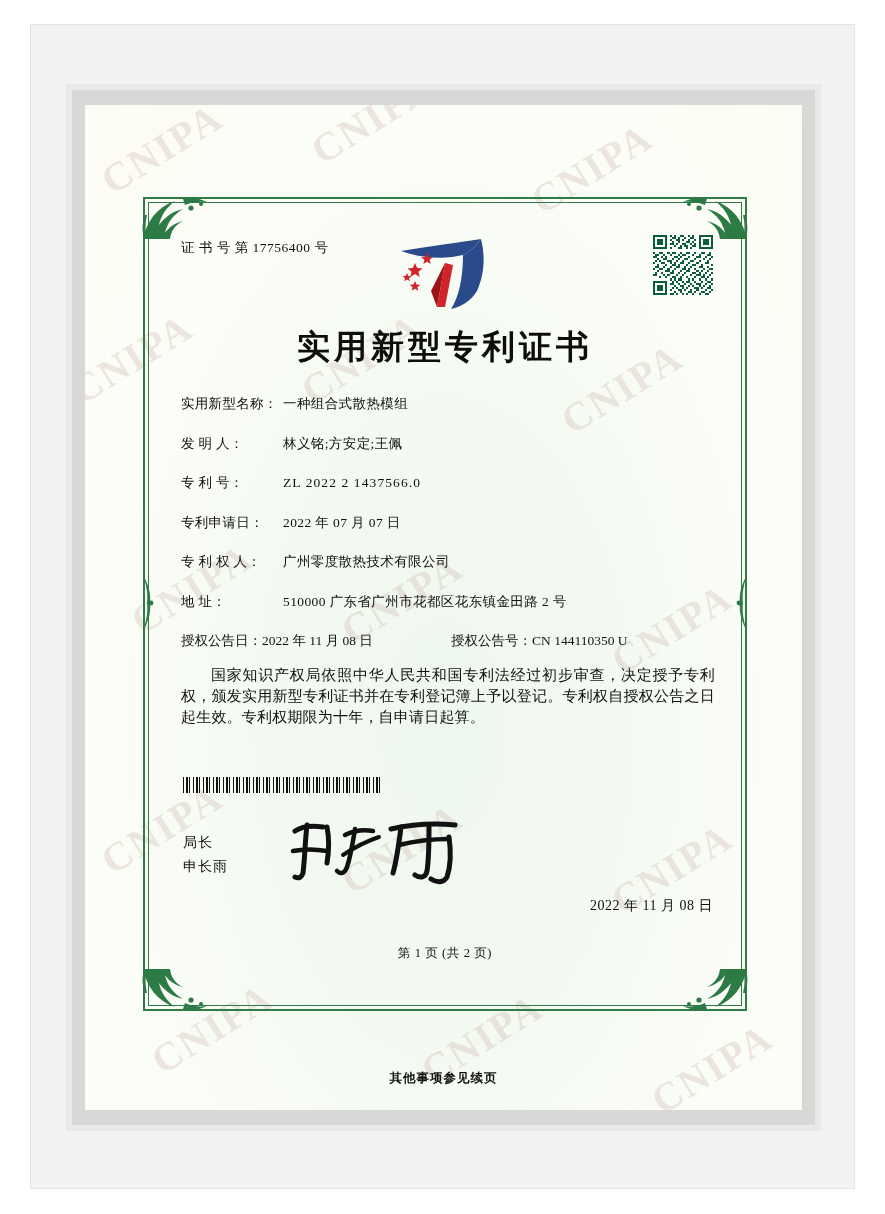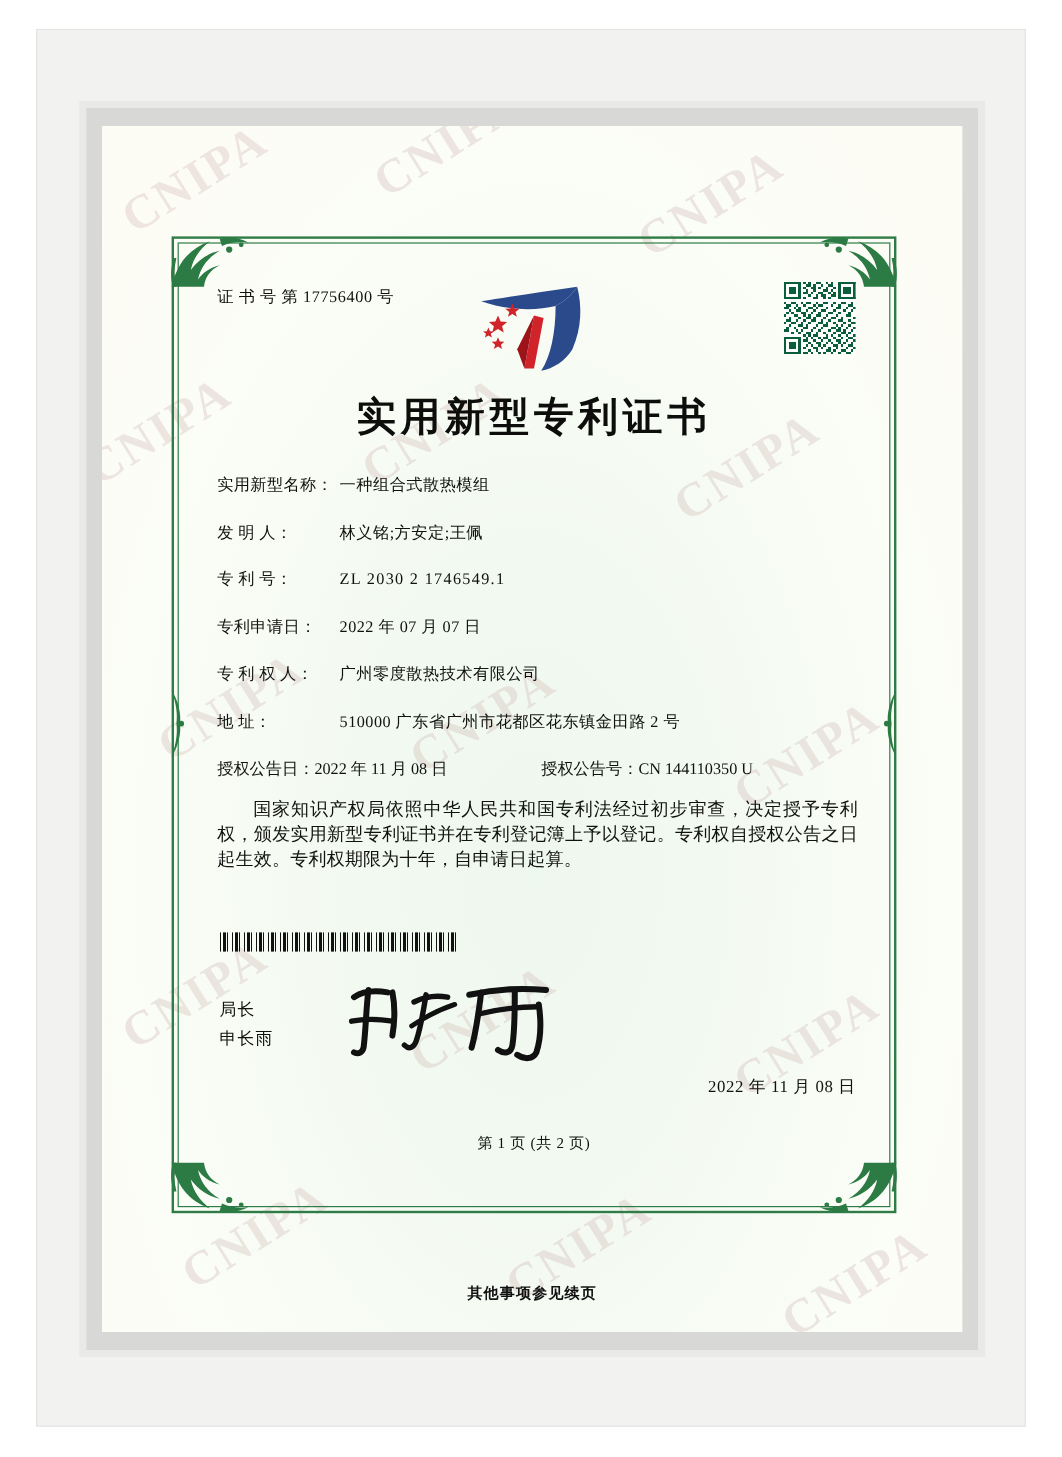--- a/index.html
+++ b/index.html
@@ -578,21 +578,21 @@
         <div class="field">
           <span class="lbl">实用新型名称：</span>
           <span class="val">一种组合式散热模组</span>
         </div>
         <div class="field">
           <span class="lbl">发    明    人：</span>
           <span class="val">林义铭;方安定;王佩</span>
         </div>
         <div class="field">
           <span class="lbl">专    利    号：</span>
-          <span class="val mono">ZL 2030 2 1746549.1</span>
+          <span class="val mono">ZL 2022 2 1437566.0</span>
         </div>
         <div class="field">
           <span class="lbl">专利申请日：</span>
           <span class="val">2022 年 07 月 07 日</span>
         </div>
         <div class="field">
           <span class="lbl">专 利 权 人：</span>
           <span class="val">广州零度散热技术有限公司</span>
         </div>
         <div class="field">

